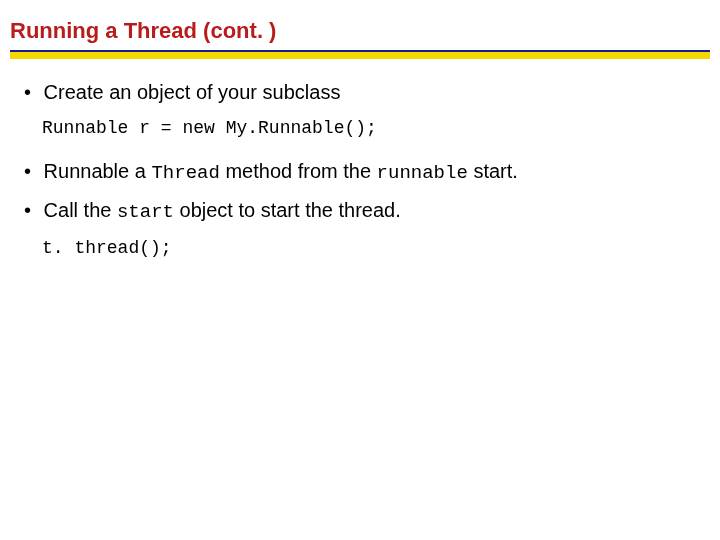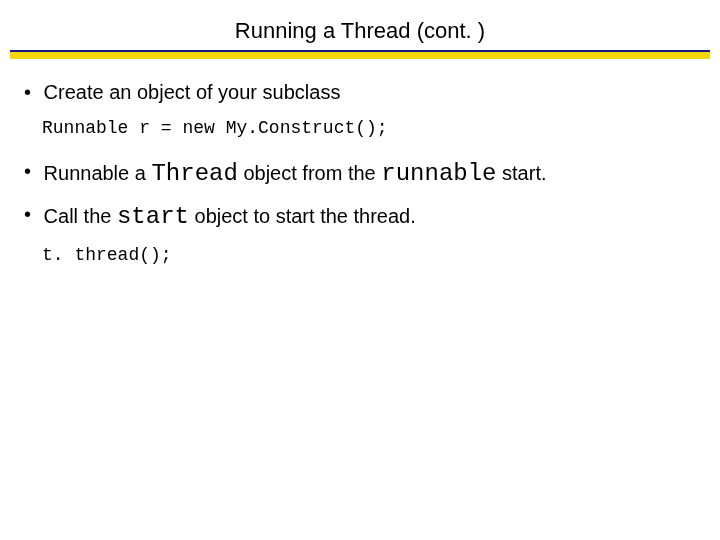--- a/index.html
+++ b/index.html
@@ -15,23 +15,22 @@
     width: 720px;
     height: 540px;
     position: relative;
     box-sizing: border-box;
   }
   .title-area {
     padding: 18px 10px 6px 10px;
   }
   .title {
     font-size: 22px;
-    font-weight: normal;
-    color: #000000;
-    text-align: center;
+    font-weight: bold;
+    color: #b91c1c;
   }
   .rule {
     margin-top: 6px;
     height: 0;
     border-top: 2.5px solid #1a1a8a;
     border-bottom: 7px solid #f4d600;
   }
   .body {
     padding: 14px 24px 0 24px;
     font-size: 20px;
@@ -49,45 +48,45 @@
     display: inline;
   }
   .codeblock {
     font-family: "Courier New", Courier, monospace;
     font-size: 18px;
     margin: 4px 0 18px 18px;
     white-space: pre;
   }
   .mono {
     font-family: "Courier New", Courier, monospace;
-    font-size: 24px;
+    font-size: 19px;
   }
 </style>
 </head>
 <body>
 
 <div class="slide">
 
   <div class="title-area">
     <div class="title">Running a Thread  (cont. )</div>
     <div class="rule"></div>
   </div>
 
   <div class="body">
 
     <div class="bullet">
       <span class="dot">•</span>
       <span class="bline">Create an object of your subclass</span>
     </div>
-    <div class="codeblock">Runnable r = new My.Construct();</div>
+    <div class="codeblock">Runnable r = new My.Runnable();</div>
 
     <div class="bullet">
       <span class="dot">•</span>
       <span class="bline">
-        <span>Runnable a </span><span class="mono">Thread</span><span> object from the </span><span class="mono">runnable</span><span> start.</span>
+        <span>Runnable a </span><span class="mono">Thread</span><span> method from the </span><span class="mono">runnable</span><span> start.</span>
       </span>
     </div>
 
     <div class="bullet">
       <span class="dot">•</span>
       <span class="bline">
         <span>Call the </span><span class="mono">start</span><span> object to start the thread.</span>
       </span>
     </div>
     <div class="codeblock">t. thread();</div>

